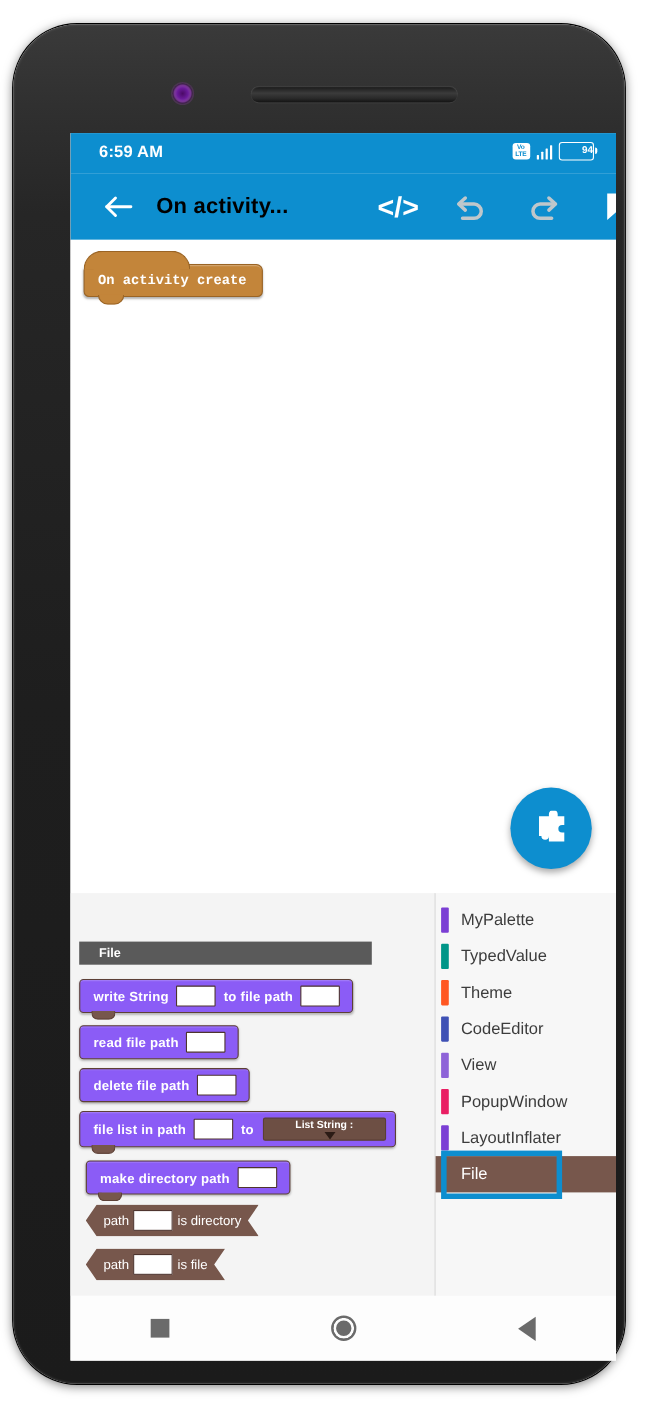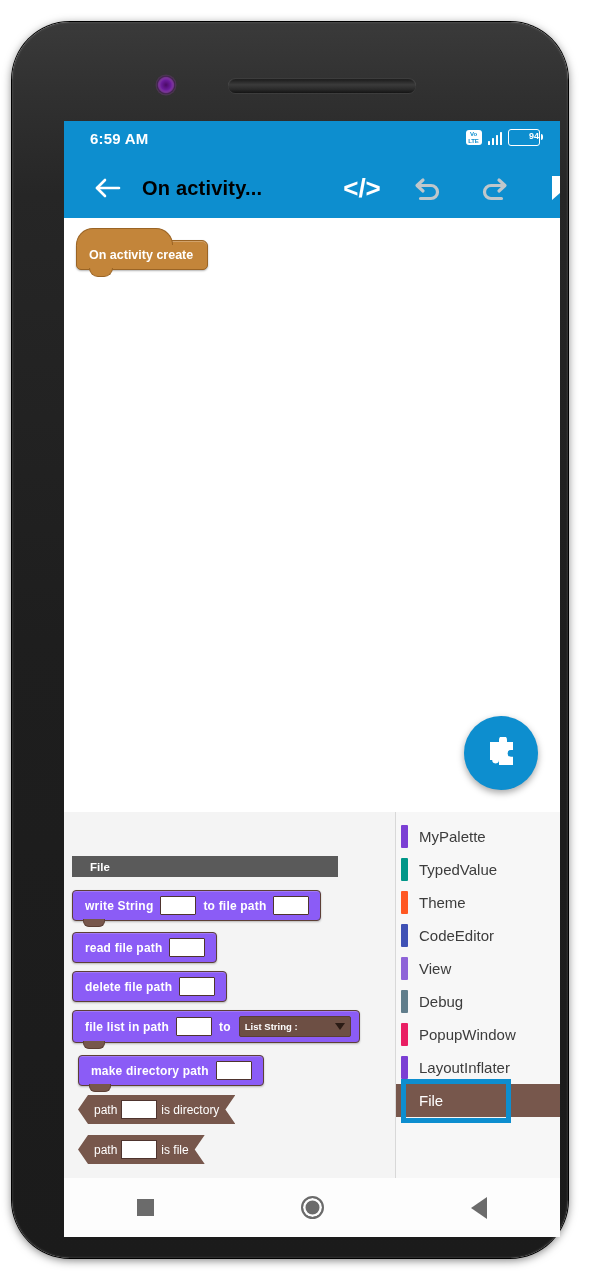--- a/index.html
+++ b/index.html
@@ -74,21 +74,21 @@
     position:absolute; left:78px; top:0; height:60px; display:flex; align-items:center;
     color:#000000; font-size:20px; font-weight:bold; letter-spacing:.2px;
   }
   #code-btn{ left:274px; width:48px; color:#fff; font-size:26px; font-weight:bold; }
   #undo-btn{ left:340px; width:48px; }
   #redo-btn{ left:406px; width:48px; }
   #bookmark-btn{ left:472px; width:48px; }
 
   
   #workspace{
-    position:relative; height:594px; background:#ffffff; overflow:hidden;
+    position:relative; height:594px; background:#ffffff; overflow:hidden;font-family:Liberation Mono, monospace;
   }
 
   
   .blk{
     position:relative; display:inline-flex; align-items:center;
     color:#fff; font-size:12.5px; font-weight:bold; white-space:nowrap;
     box-sizing:border-box;
   }
   .hat{
     background:#c3853a;
@@ -138,21 +138,21 @@
   }
   .pblock .txt{ padding:0 4px; letter-spacing:.2px;}
   .pblock .fld{
     display:inline-block; width:34px; height:17px; background:#fff;
     border:1px solid #4e342e; margin:0 3px; border-radius:1px;
   }
   .pblock .drop{
     display:inline-flex; align-items:center; justify-content:space-between;
     min-width:100px; height:19px; background:#6d4f44;
     border:1px solid #5a3f35; margin-left:4px; padding:0 5px;
-    font-size:9.5px; border-radius:2px;
+    font-size:9.5px; border-radius:2px;flex-direction:column;
   }
   .pblock .drop .tri{
     width:0;height:0;border-left:5px solid transparent;border-right:5px solid transparent;
     border-top:7px solid #2b1b15; margin-left:10px;
   }
   .notch-bot::after{
     content:""; position:absolute; left:10px; bottom:-7px; width:20px;height:7px;
     background:#77574c; border:1.5px solid #5d4036; border-top:none; border-radius:0 0 6px 6px;
   }
   
@@ -339,24 +339,20 @@
         </div>
         <div class="pal-item">
           <span class="pal-bar" style="background: rgb(63, 81, 181);"></span>
           <span class="pal-label">CodeEditor</span>
         </div>
         <div class="pal-item">
           <span class="pal-bar" style="background: rgb(142, 99, 216);"></span>
           <span class="pal-label">View</span>
         </div>
         <div class="pal-item">
-          <span class="pal-bar" style="background: rgb(96, 125, 139);"></span>
-          <span class="pal-label">Debug</span>
-        </div>
-        <div class="pal-item">
           <span class="pal-bar" style="background: rgb(233, 30, 99);"></span>
           <span class="pal-label">PopupWindow</span>
         </div>
         <div class="pal-item">
           <span class="pal-bar" style="background: rgb(123, 63, 212);"></span>
           <span class="pal-label">LayoutInflater</span>
         </div>
         <div class="pal-item selected" style="background: rgb(119, 87, 76);">
           <span class="pal-bar"></span>
           <span class="pal-label">File</span>

